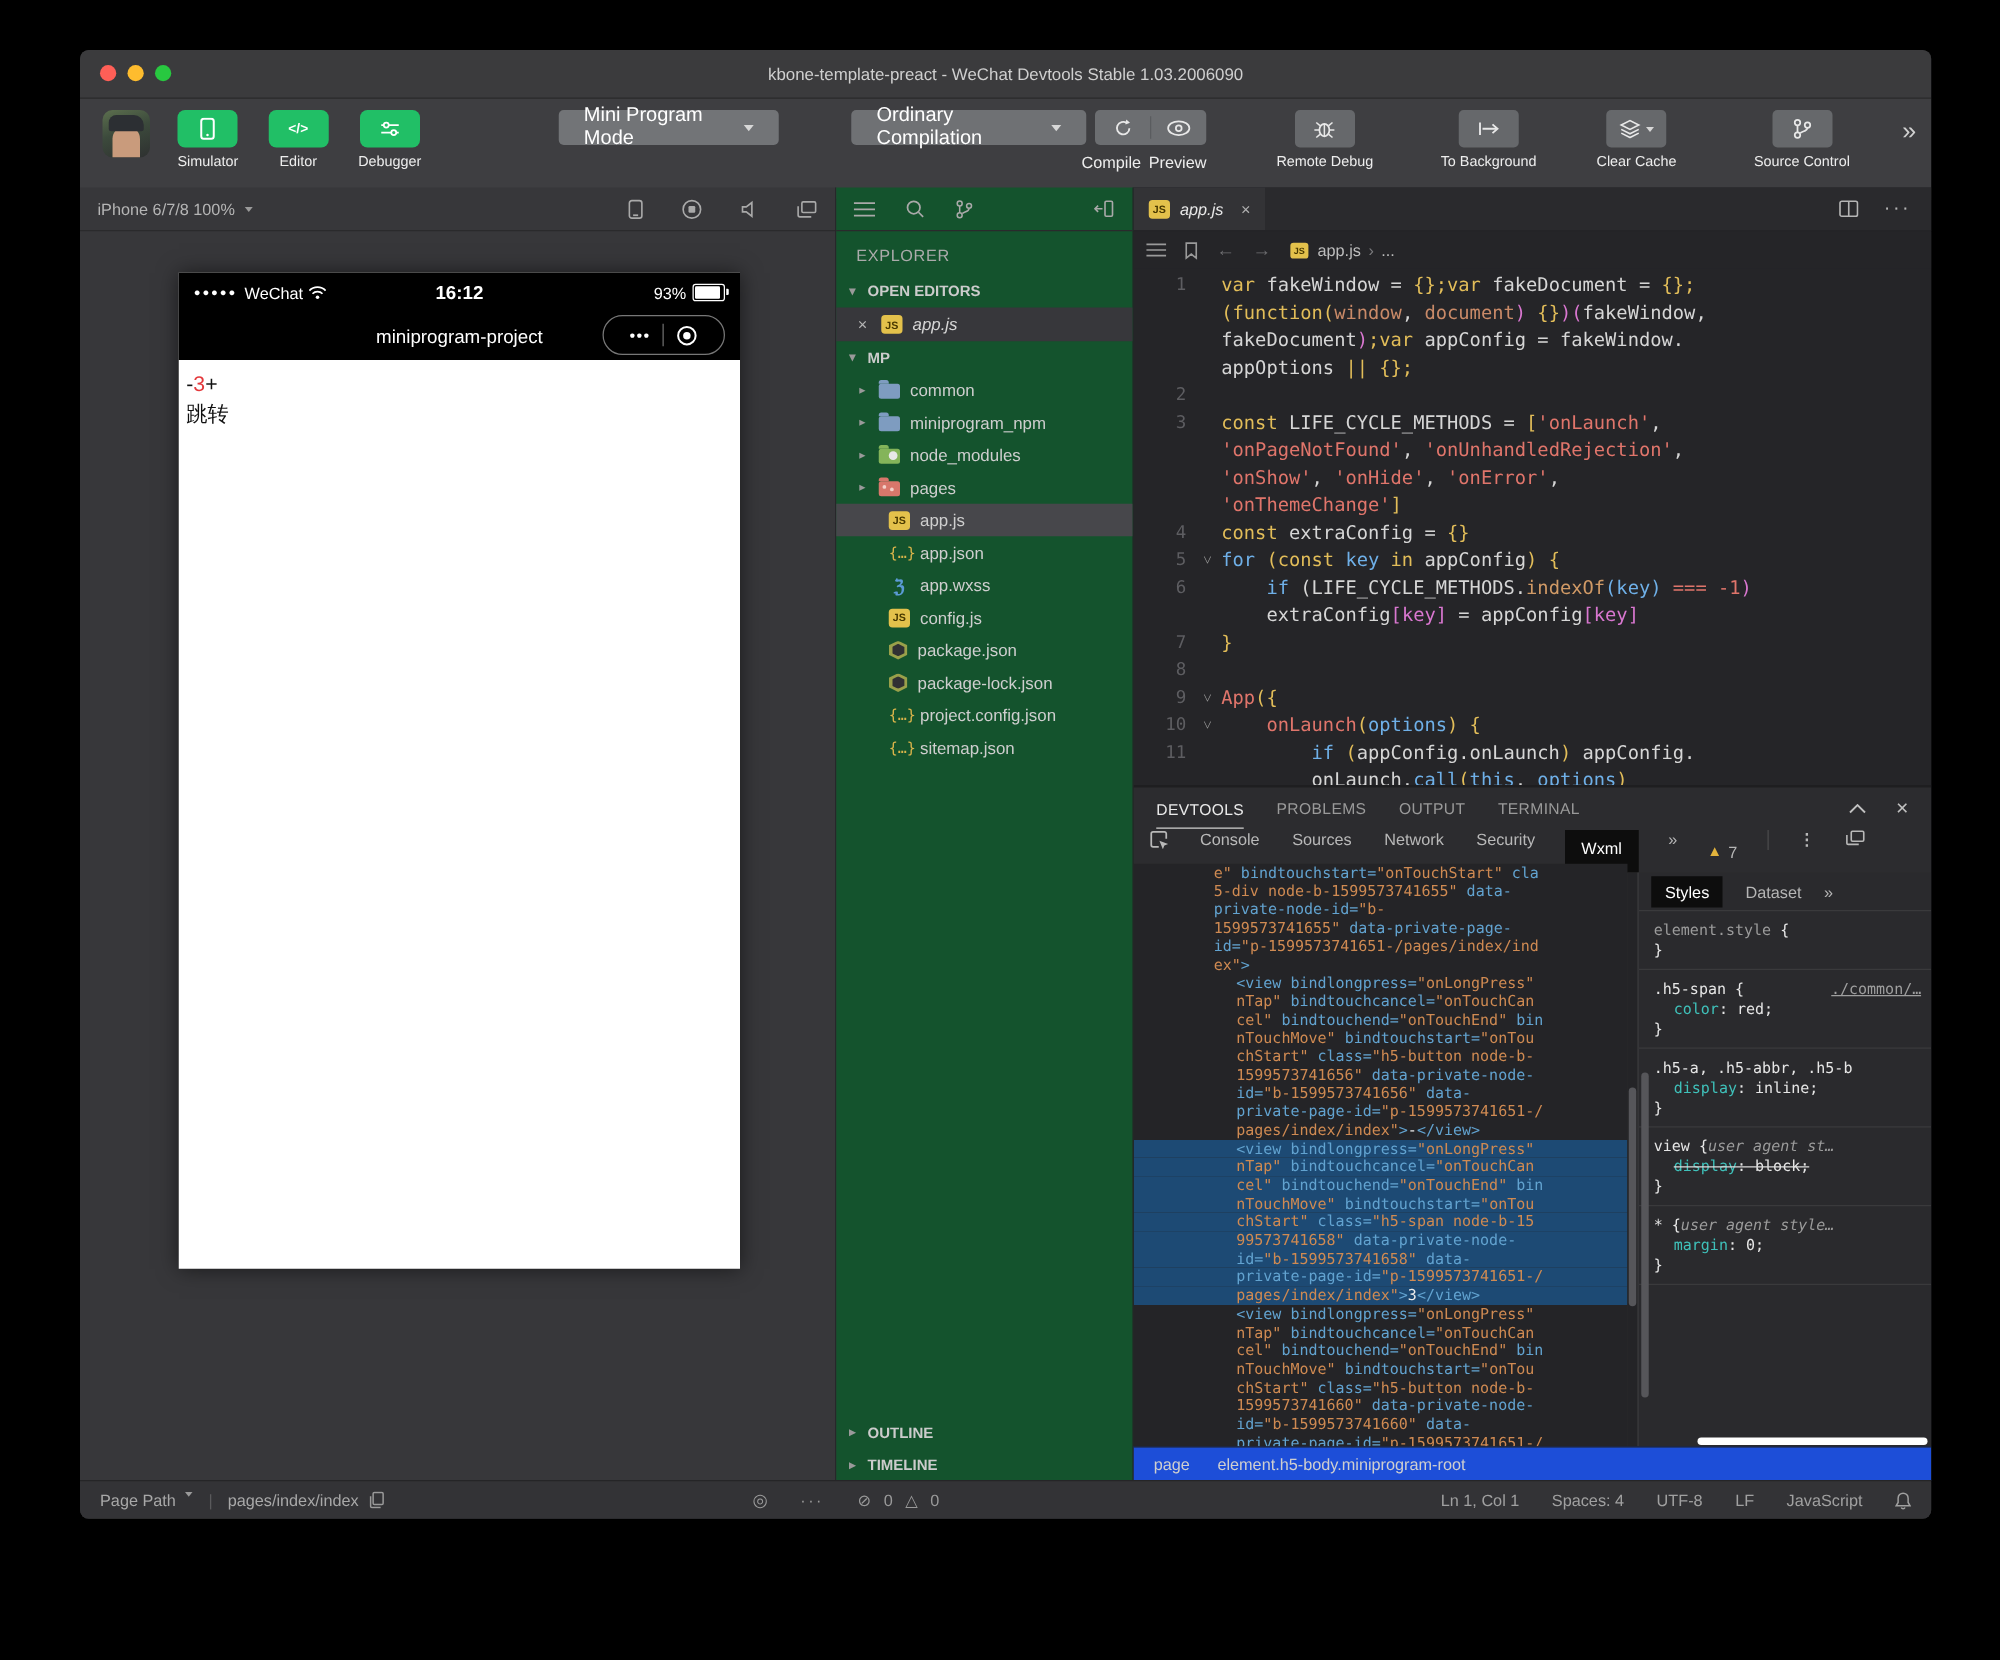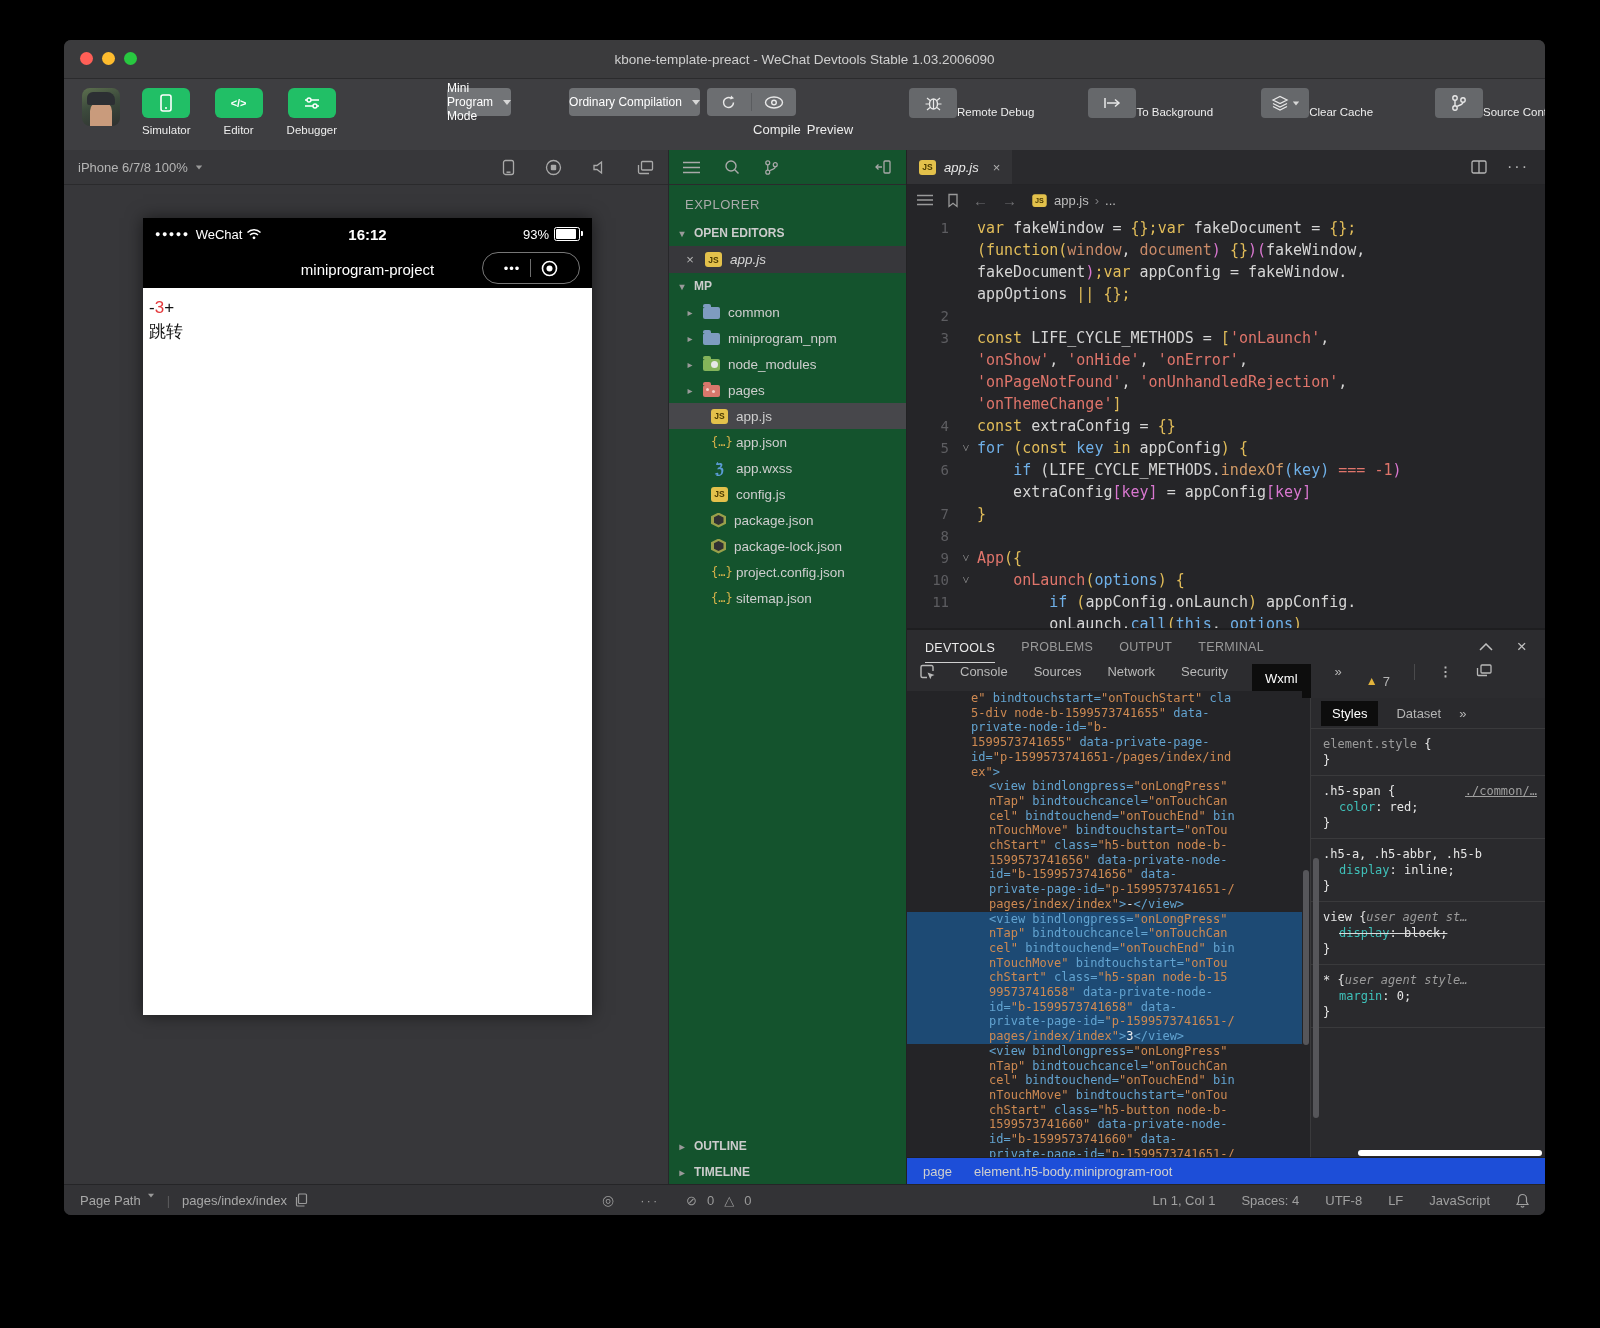--- a/index.html
+++ b/index.html
@@ -16,31 +16,31 @@
   
   .toolbar{height:71px;background:#3e3e41;border-bottom:1px solid #28282a;display:flex;align-items:flex-start;padding:9px 14px 0 18px;}
   .avatar{width:38px;height:38px;border-radius:8px;margin-right:22px;flex:none;overflow:hidden;position:relative;
     background:linear-gradient(160deg,#5c6f4e 0%,#3c4a3c 45%,#2e3030 100%);}
   .avatar::before{content:"";position:absolute;left:8px;top:13px;width:22px;height:25px;border-radius:10px 10px 0 0;background:#c99b7c;}
   .avatar::after{content:"";position:absolute;left:5px;top:4px;width:28px;height:13px;border-radius:6px 8px 2px 2px;background:#2c2f33;}
   .tbtn-col{display:flex;flex-direction:column;align-items:center;margin-right:24px;}
   .green-btn{width:48px;height:30px;border-radius:6px;background:#21bf66;display:flex;align-items:center;justify-content:center;color:#fff;}
   .tb-label{color:#ededed;font-size:11.5px;margin-top:6px;white-space:nowrap;}
   .gray-btn{height:28px;border-radius:4px;background:#6c6e71;color:#fff;display:flex;align-items:center;justify-content:center;}
-  .dd{padding:0 0;font-size:12px;gap:10px;}
+  .dd{padding:0 20px;font-size:16px;gap:10px;}
   .caret-down{display:inline-block;width:0;height:0;border-left:4px solid transparent;border-right:4px solid transparent;border-top:5px solid #d7d7d7;}
   .mode-dd{margin-left:86px;width:152px;justify-content:space-between;background:#727477;}
   .comp-wrap{margin-left:58px;display:flex;flex-direction:column;}
   .comp-row{display:flex;gap:7px;}
   .seg{display:flex;background:#6c6e71;border-radius:4px;height:28px;}
   .seg-cell{width:44px;display:flex;align-items:center;justify-content:center;color:#e8e8e8;}
   .seg-div{width:1px;background:#5a5c5f;margin:5px 0;}
   .comp-labels{display:flex;margin-left:184px;gap:6px;}
   .comp-labels span{color:#ededed;font-size:13px;margin-top:6px;}
-  .icon-col{display:flex;flex-direction:row;align-items:flex-end;margin-left:52px;}
+  .icon-col{display:flex;flex-direction:column;align-items:center;margin-left:52px;}
   .icon-btn{width:48px;height:30px;background:#66686b;border-radius:4px;display:flex;align-items:center;justify-content:center;color:#e8e8e8;gap:3px;}
   .chev2{color:#d0d0d0;font-size:20px;margin-left:42px;margin-top:6px;letter-spacing:-2px;}
   
   .main{position:absolute;top:110px;left:0;right:0;bottom:30px;display:flex;}
   .sim-col{width:604px;background:#37373a;border-right:1px solid #27272a;position:relative;flex:none;}
   .exp-col{width:237px;background:#14532d;border-right:1px solid #222224;position:relative;flex:none;}
   .edit-col{flex:1;background:#252528;position:relative;}
   .panel-head{height:34px;display:flex;align-items:center;padding:0 14px;color:#b5b5b5;font-size:13px;border-bottom:1px solid #2a2a2c;}
   .head-icons{margin-left:auto;display:flex;gap:30px;color:#a9a9a9;align-items:center;}
   
@@ -508,26 +508,26 @@
               <span class="ct"></span>
             </div>
             <div class="code-line">
               <span class="gut">3</span>
               <span class="fold"></span>
               <span class="ct"><span class="c-y">const </span><span class="c-w">LIFE_CYCLE_METHODS </span><span class="c-w">= </span><span class="c-y">[</span><span class="c-s">'onLaunch'</span><span class="c-w">,</span></span>
             </div>
             <div class="code-line">
               <span class="gut"></span>
               <span class="fold"></span>
+              <span class="ct"><span class="c-s">'onPageNotFound'</span><span class="c-w">, </span><span class="c-s">'onUnhandledRejection'</span><span class="c-w">,</span></span>
+            </div>
+            <div class="code-line">
+              <span class="gut"></span>
+              <span class="fold"></span>
               <span class="ct"><span class="c-s">'onShow'</span><span class="c-w">, </span><span class="c-s">'onHide'</span><span class="c-w">, </span><span class="c-s">'onError'</span><span class="c-w">,</span></span>
-            </div>
-            <div class="code-line">
-              <span class="gut"></span>
-              <span class="fold"></span>
-              <span class="ct"><span class="c-s">'onPageNotFound'</span><span class="c-w">, </span><span class="c-s">'onUnhandledRejection'</span><span class="c-w">,</span></span>
             </div>
             <div class="code-line">
               <span class="gut"></span>
               <span class="fold"></span>
               <span class="ct"><span class="c-s">'onThemeChange'</span><span class="c-y">]</span></span>
             </div>
             <div class="code-line">
               <span class="gut">4</span>
               <span class="fold"></span>
               <span class="ct"><span class="c-y">const </span><span class="c-w">extraConfig </span><span class="c-w">= </span><span class="c-y">{}</span></span>

